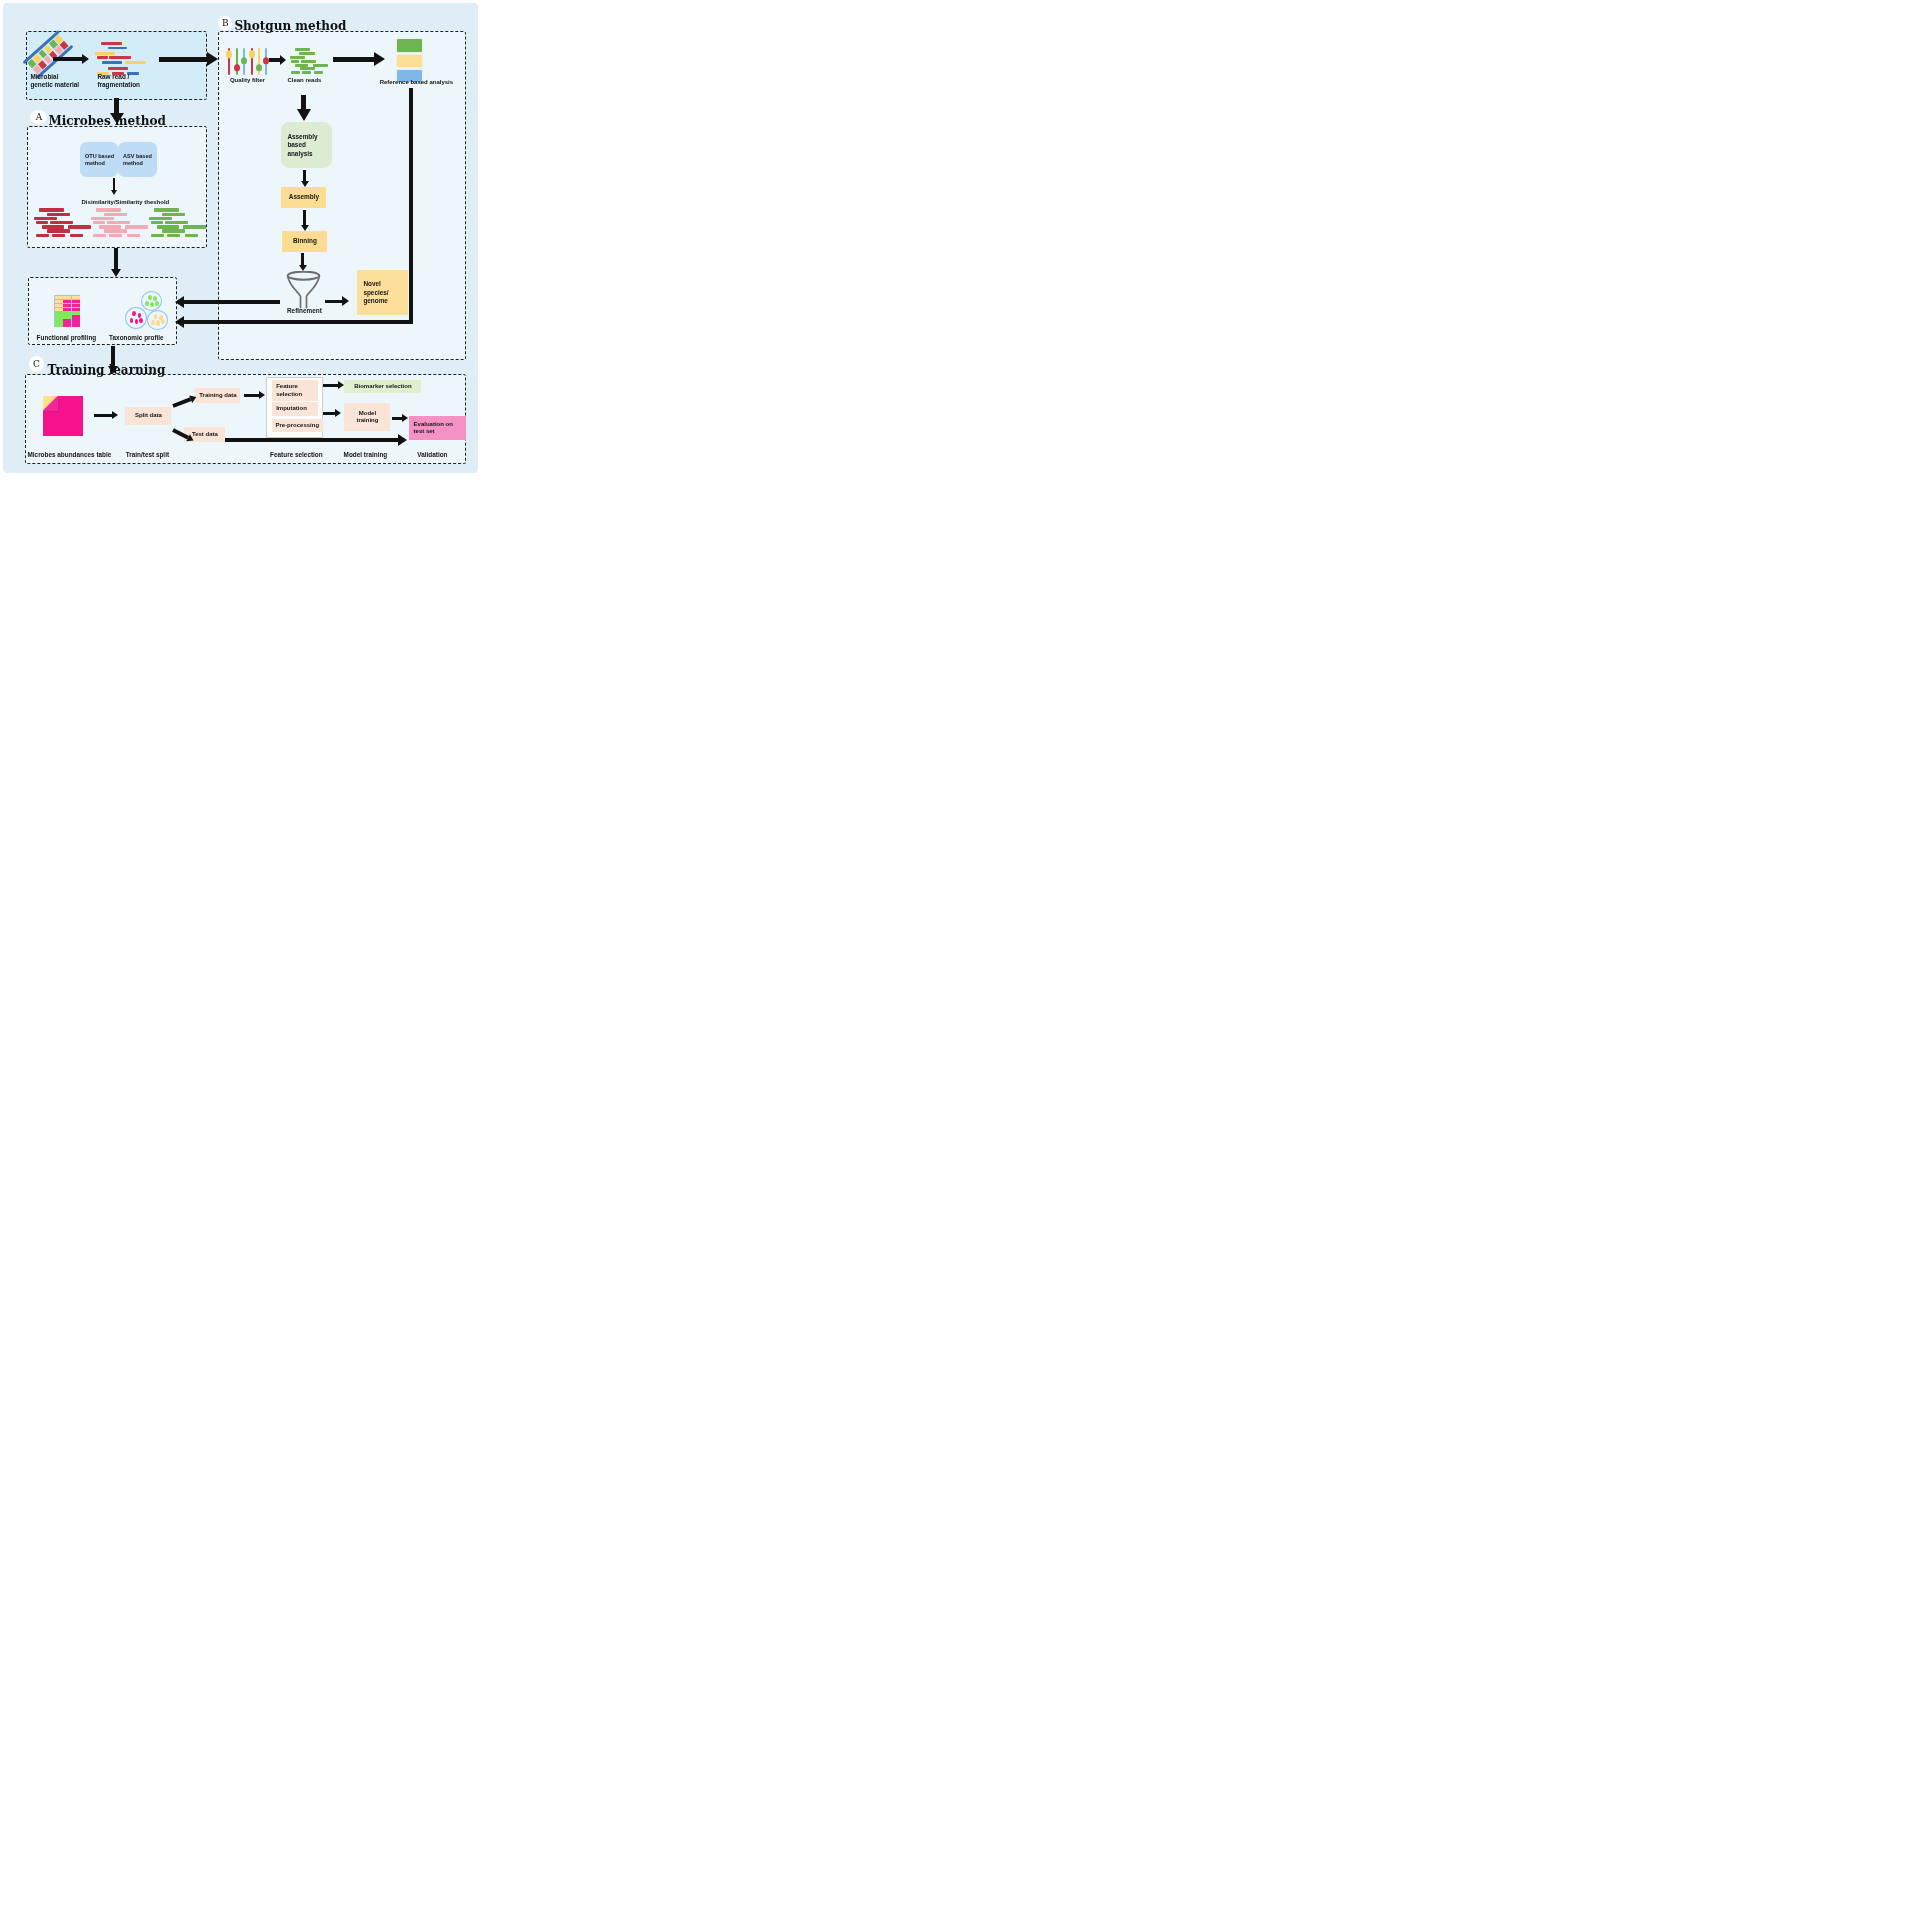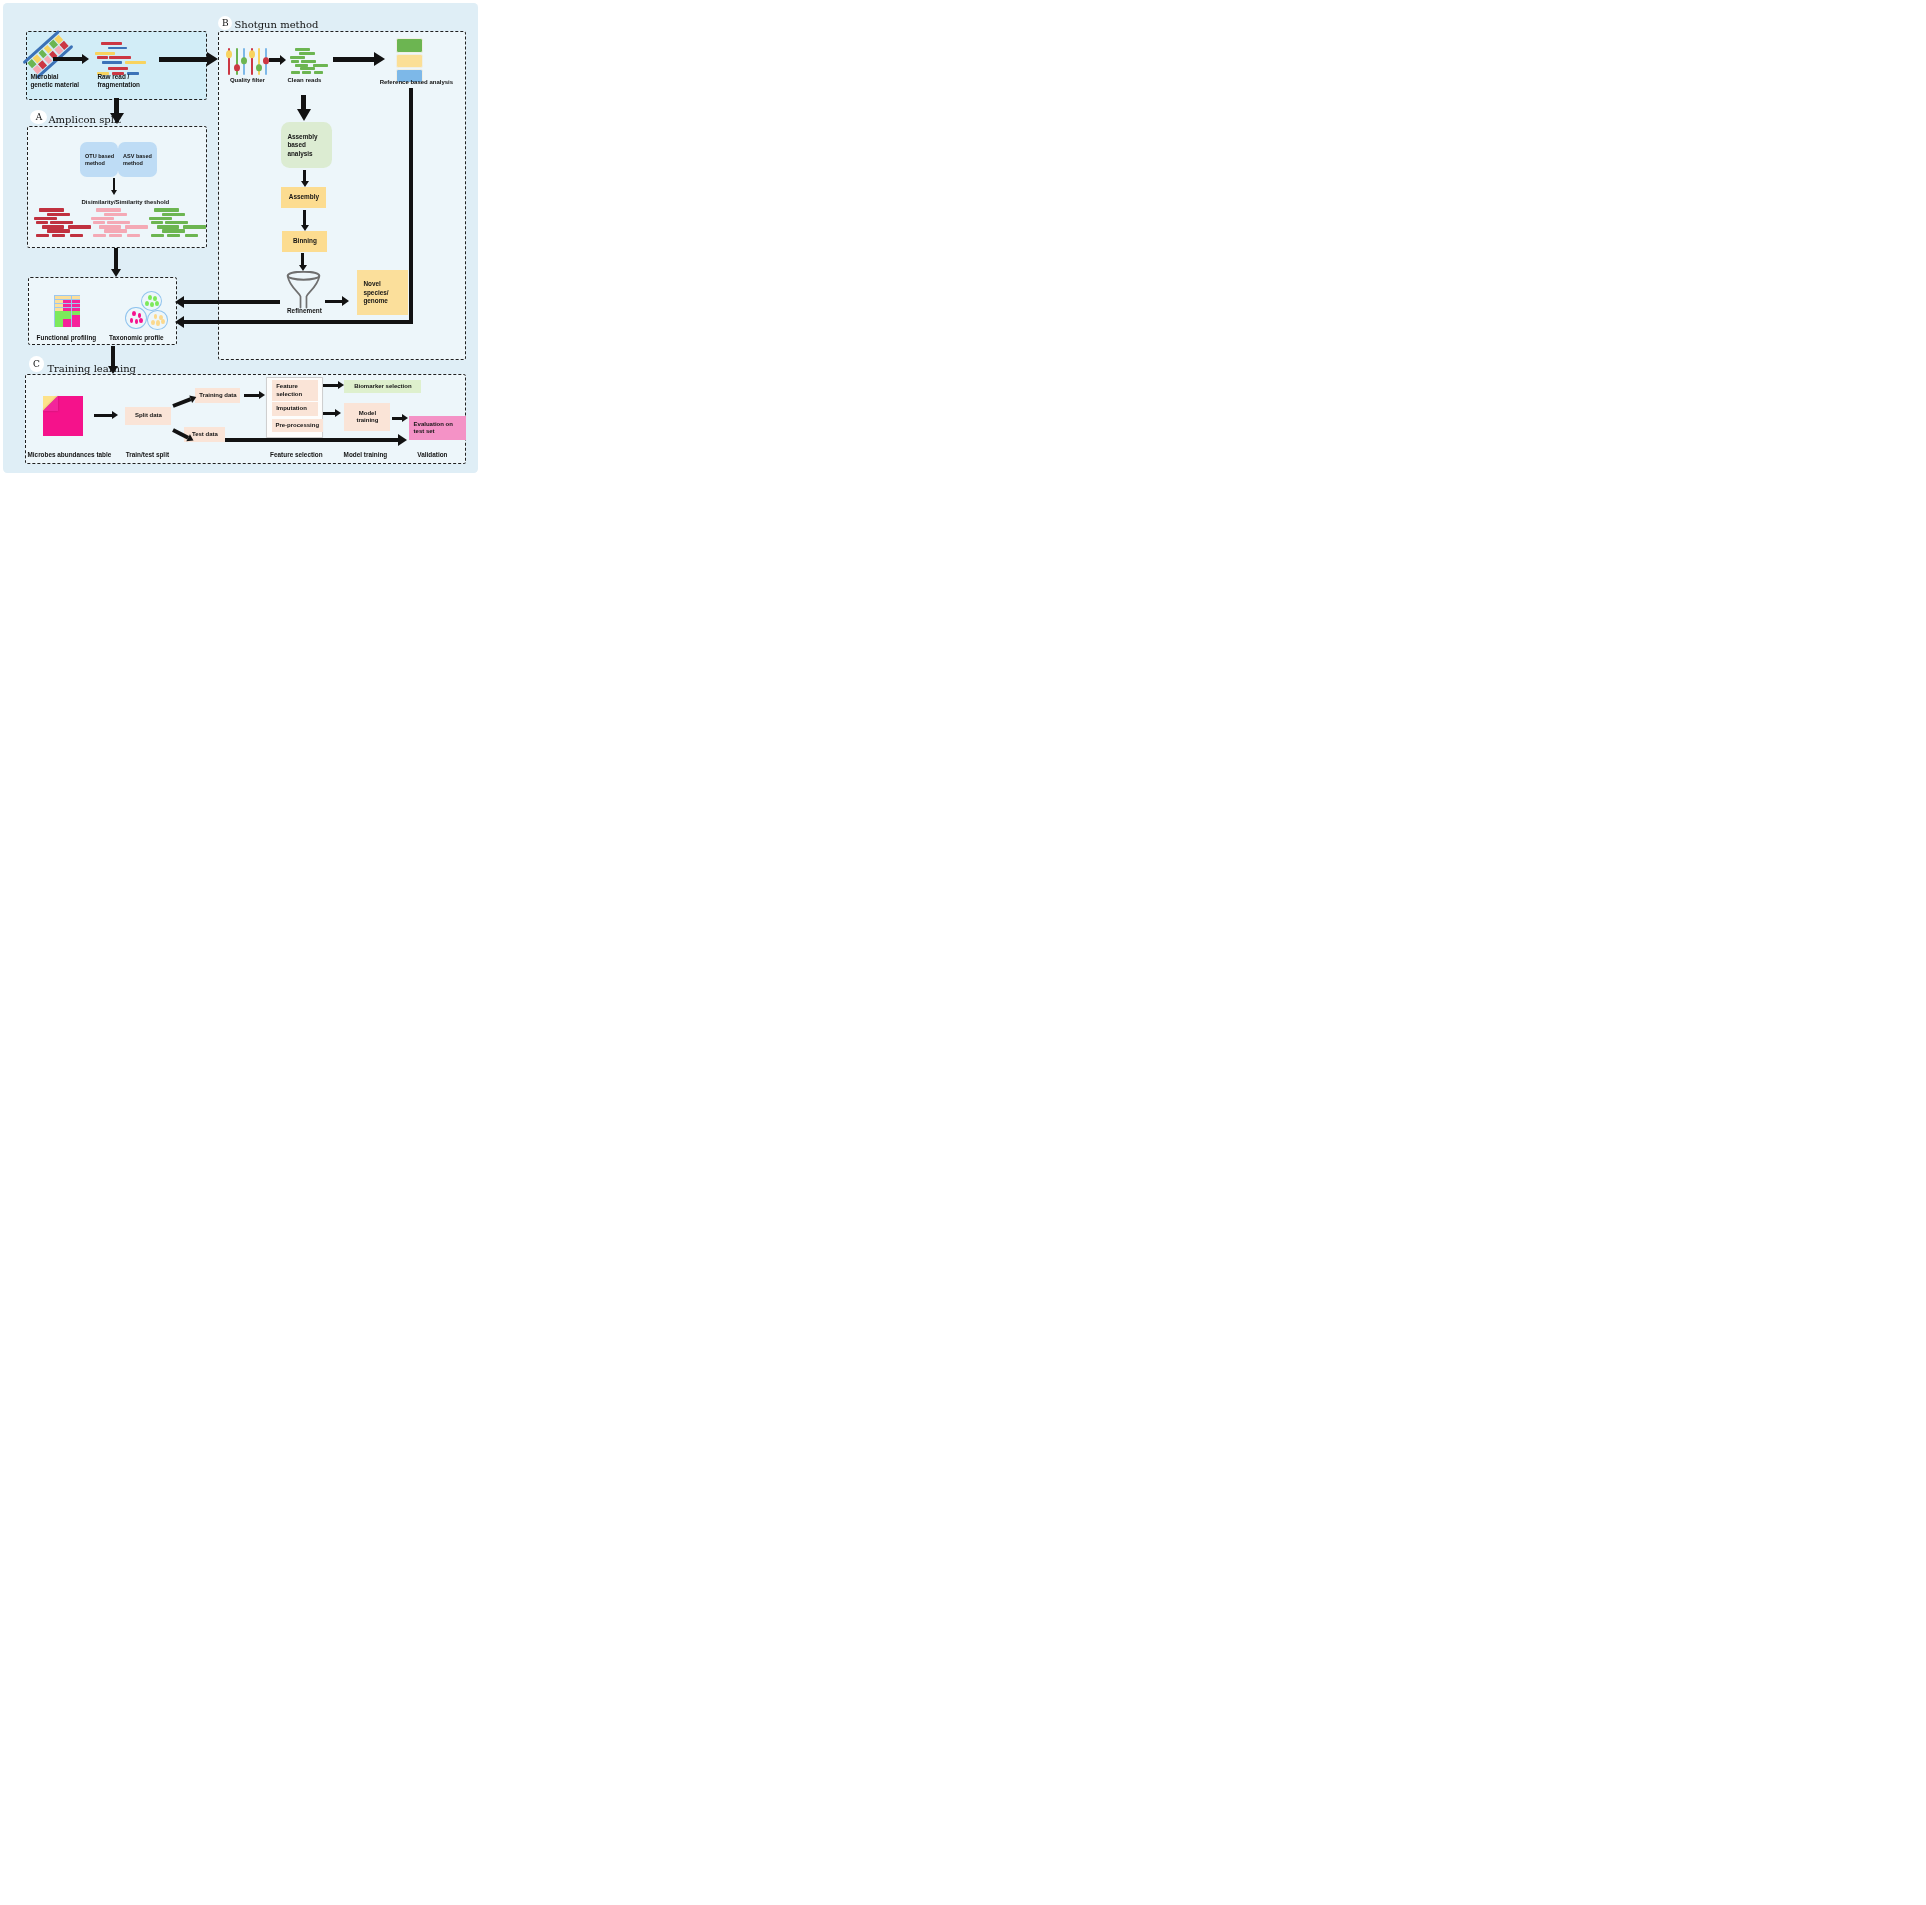--- a/index.html
+++ b/index.html
@@ -9,21 +9,21 @@
 
   
   .dbox{position:absolute;border:1.3px dashed #1f1f1f;border-radius:2.5px;background:#edf6fa;z-index:1;}
   .dbox.src{background:#d2edf7;}
 
   
   .lbl{position:absolute;font-weight:700;font-size:6.4px;line-height:1.25;color:#141414;
        white-space:pre-line;z-index:4;}
   .lbl.c{transform:translateX(-50%);text-align:center;white-space:nowrap;}
   .lbl.s14{font-size:6px;}
-  .stitle{position:absolute;font-family:"DejaVu Serif", serif;font-weight:400;font-size:10px;
+  .stitle{position:absolute;font-family:"DejaVu Serif", serif;font-weight:700;font-size:12px;
           color:#111;z-index:4;white-space:nowrap;}
   .ell{position:absolute;background:#ffffff;border-radius:50%;display:flex;align-items:center;
        justify-content:center;z-index:4;}
   .letter{font-family:"DejaVu Serif", serif;font-weight:400;font-size:9px;color:#111;}
 
   
   .fbox{position:absolute;display:flex;align-items:center;justify-content:center;text-align:center;
         font-weight:700;font-size:6px;line-height:1.3;color:#141414;white-space:pre-line;z-index:3;}
   .fbox.left{justify-content:flex-start;text-align:left;}
 
@@ -269,21 +269,21 @@
     </div>
 
     <div class="arr l" style="left:172px;top:293px;width:105px;--t:3.8px;--hh:12px;--hl:9.3px;">
         <i class="h"></i>
         <i class="s"></i>
       </div>
 
     <div class="ell" style="left:27px;top:107px;width:17px;height:14px;">
       <span class="letter">A</span>
     </div>
-    <div class="stitle" style="left:45px;top:111px;">Amplicon split</div>
+    <div class="stitle" style="left:45px;top:111px;">Microbes method</div>
     <div class="dbox" style="left:24px;top:123px;width:178px;height:120px;"></div>
 
     <div class="fbox left" style="left:77px;top:139px;width:33px;height:35px;background:#bedcf5;border-radius:6.8px;padding-left:4.7px;font-size:5.5px;">
       <span>OTU based
 method</span>
     </div>
     <div class="fbox left" style="left:115px;top:139px;width:34px;height:35px;background:#bedcf5;border-radius:6.8px;padding-left:4.7px;font-size:5.5px;">
       <span>ASV based
 method</span>
     </div>

